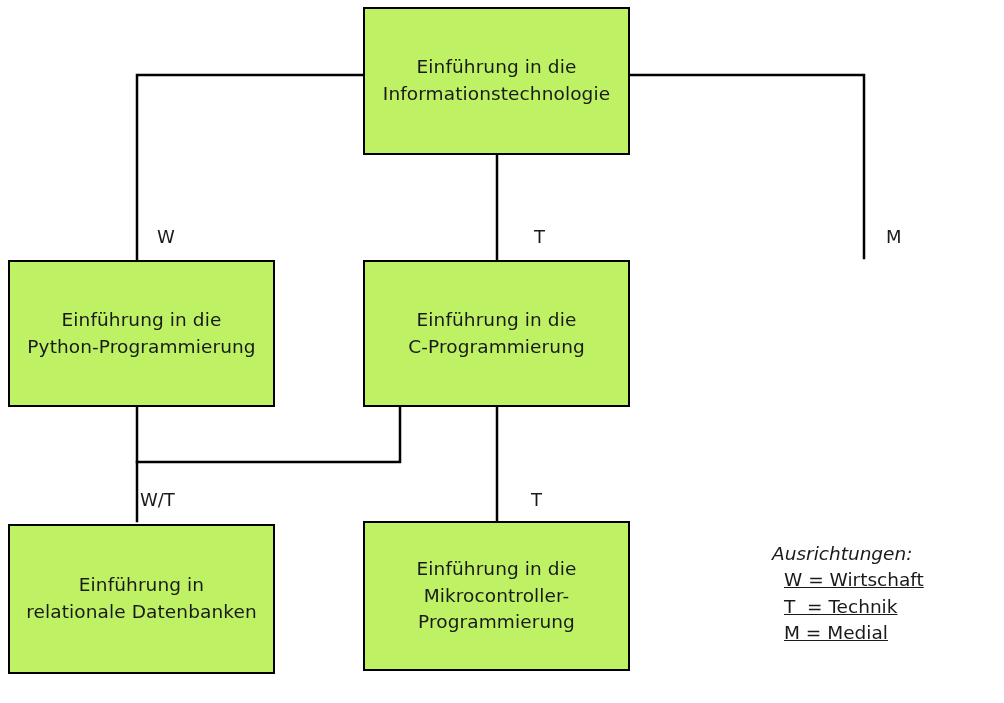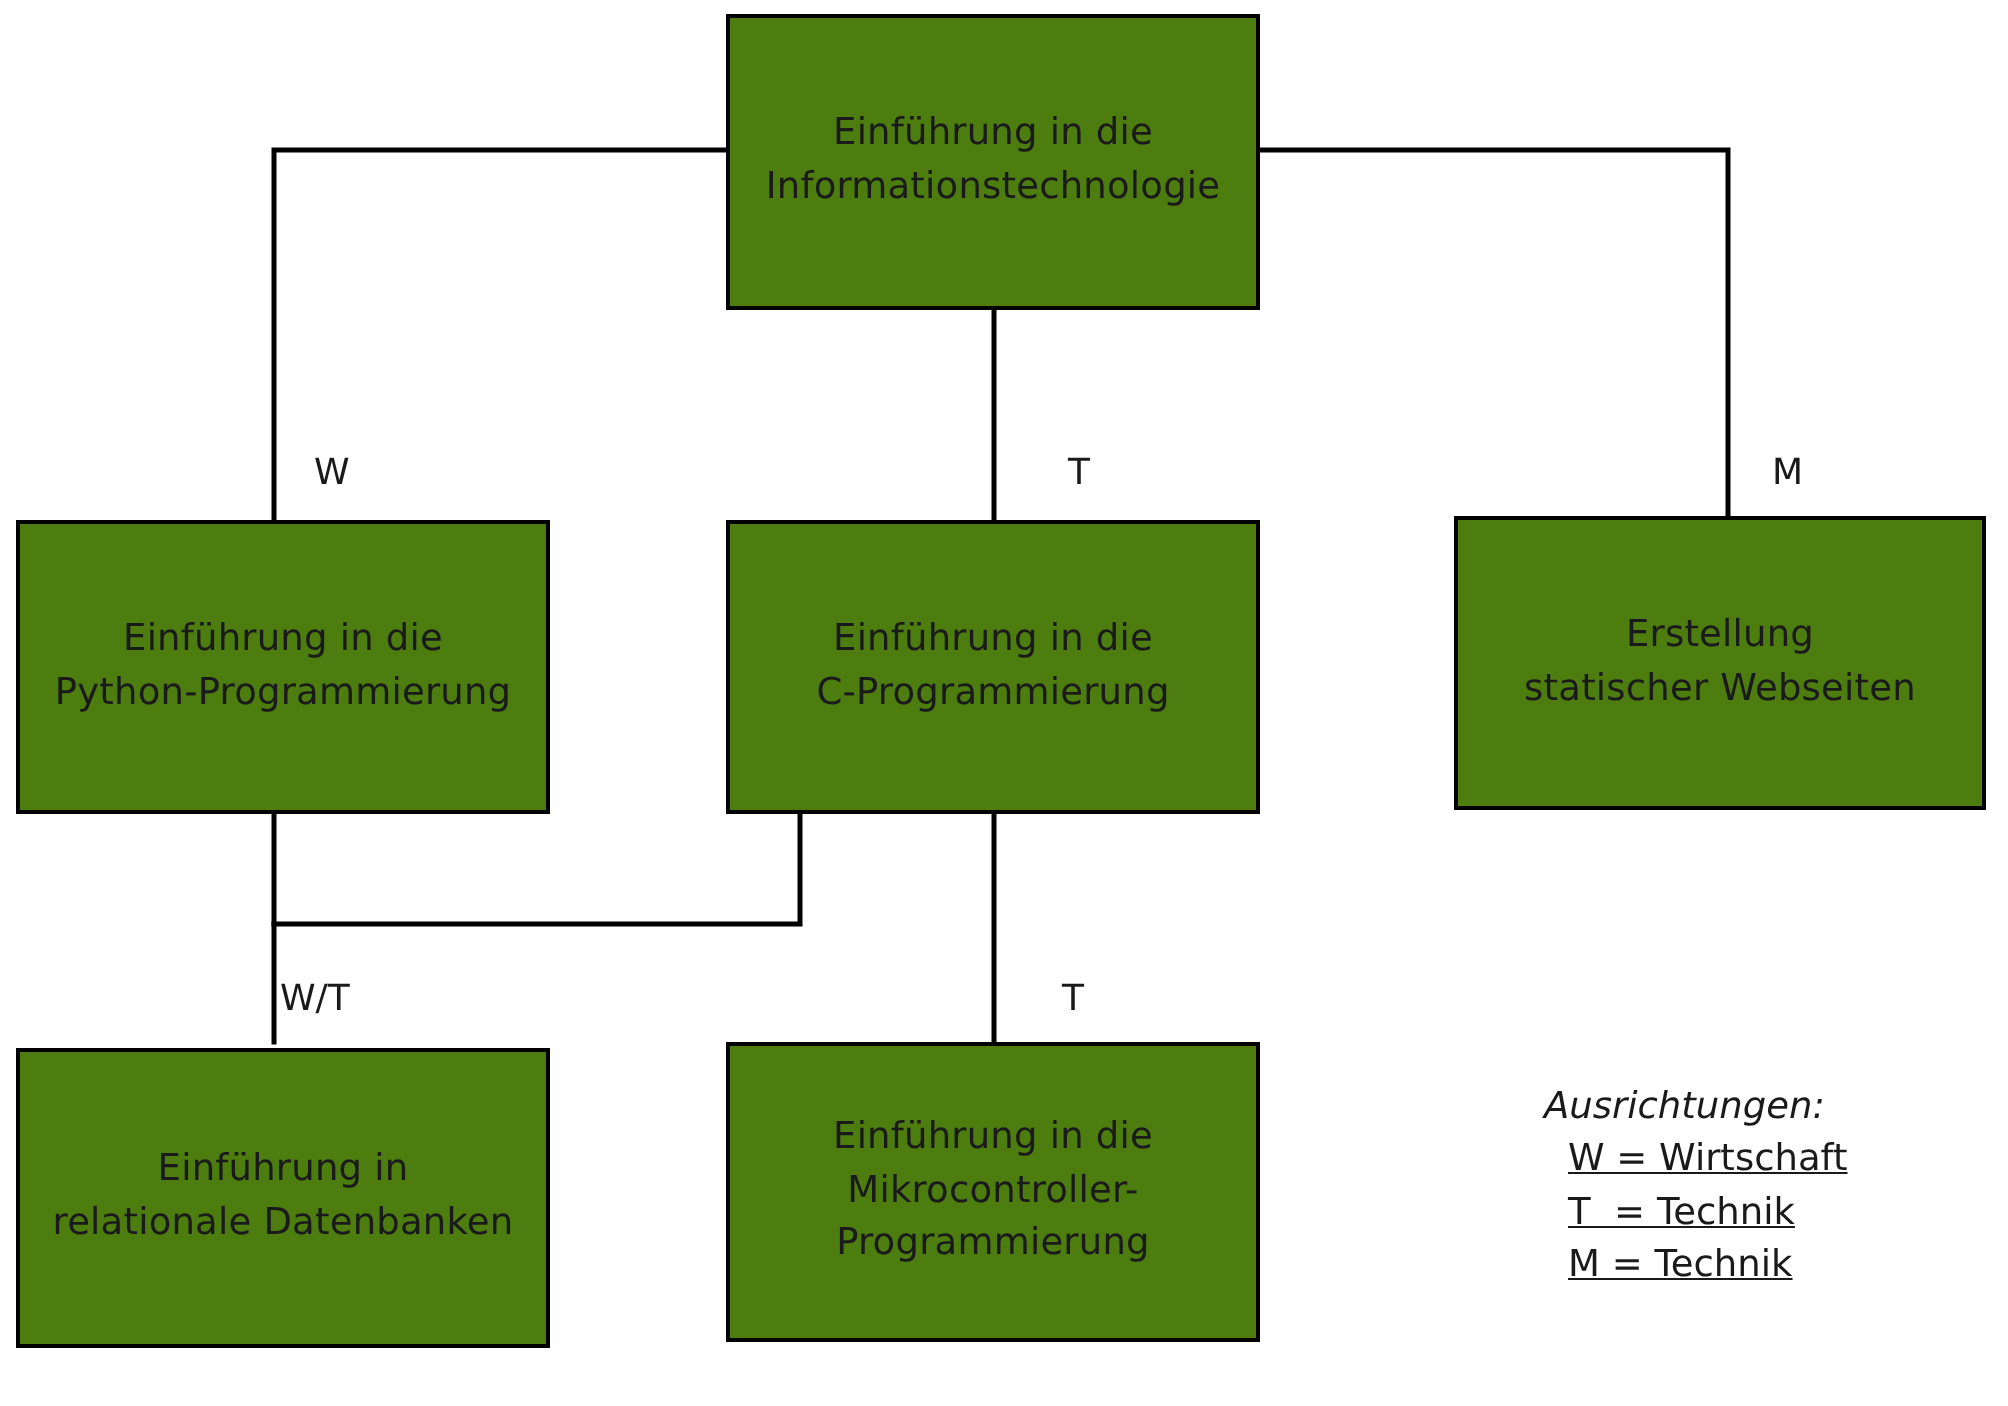--- a/index.html
+++ b/index.html
@@ -23,21 +23,21 @@
     position: absolute;
     left: 0;
     top: 0;
     width: 1004px;
     height: 703px;
   }
   .node {
     position: absolute;
     box-sizing: border-box;
     border: 2.5px solid #000000;
-    background: #4d7c0f;
+    background: #bef264;
     display: flex;
     align-items: center;
     justify-content: center;
     text-align: center;
     z-index: 2;
   }
   .node .node-label {
     font-size: 18.5px;
     line-height: 1.45;
     letter-spacing: 0.1px;
@@ -101,24 +101,20 @@
   <div class="node" style="left:8px; top:260px; width:267px; height:147px;">
     <div class="node-label">Einführung in die
 Python-Programmierung</div>
   </div>
 
   <div class="node" style="left:363px; top:260px; width:267px; height:147px;">
     <div class="node-label">Einführung in die
 C-Programmierung</div>
   </div>
 
-  <div class="node" style="left:727px; top:258px; width:266px; height:147px;">
-    <div class="node-label">Erstellung
-statischer Webseiten</div>
-  </div>
 
   <div class="node" style="left:8px; top:524px; width:267px; height:150px;">
     <div class="node-label">Einführung in
 relationale Datenbanken</div>
   </div>
 
   <div class="node" style="left:363px; top:521px; width:267px; height:150px;">
     <div class="node-label">Einführung in die
 Mikrocontroller-
 Programmierung</div>
@@ -127,16 +123,16 @@
   <div class="edge-label" style="left:157px; top:228px;">W</div>
   <div class="edge-label" style="left:534px; top:228px;">T</div>
   <div class="edge-label" style="left:886px; top:228px;">M</div>
   <div class="edge-label" style="left:140px; top:491px;">W/T</div>
   <div class="edge-label" style="left:531px; top:491px;">T</div>
 
   <div id="legend">
     <div class="legend-title">Ausrichtungen:</div>
     <div class="legend-row">W = Wirtschaft</div>
     <div class="legend-row">T  = Technik</div>
-    <div class="legend-row">M = Technik</div>
+    <div class="legend-row">M = Medial</div>
   </div>
 
 </div>
 
 </body></html>

